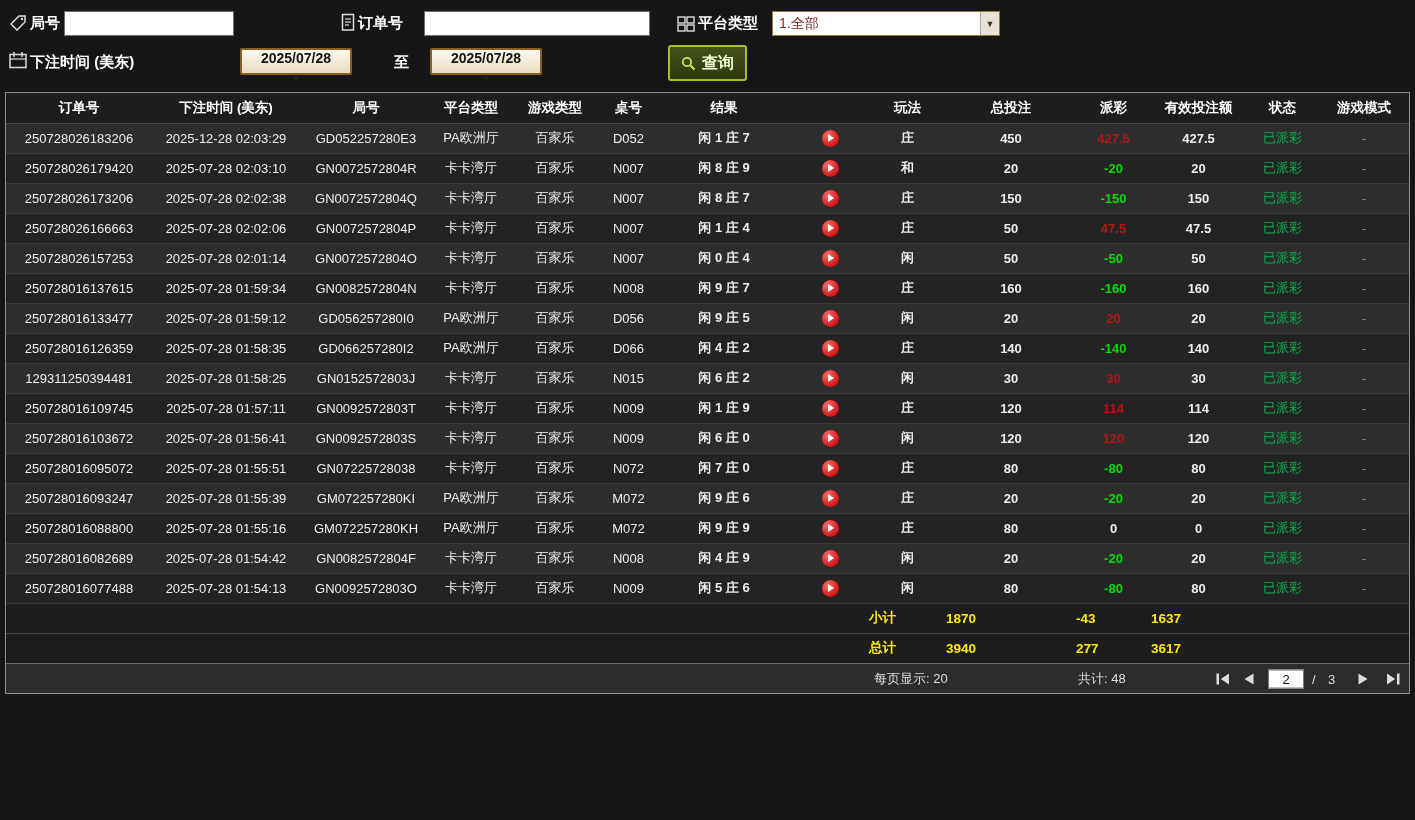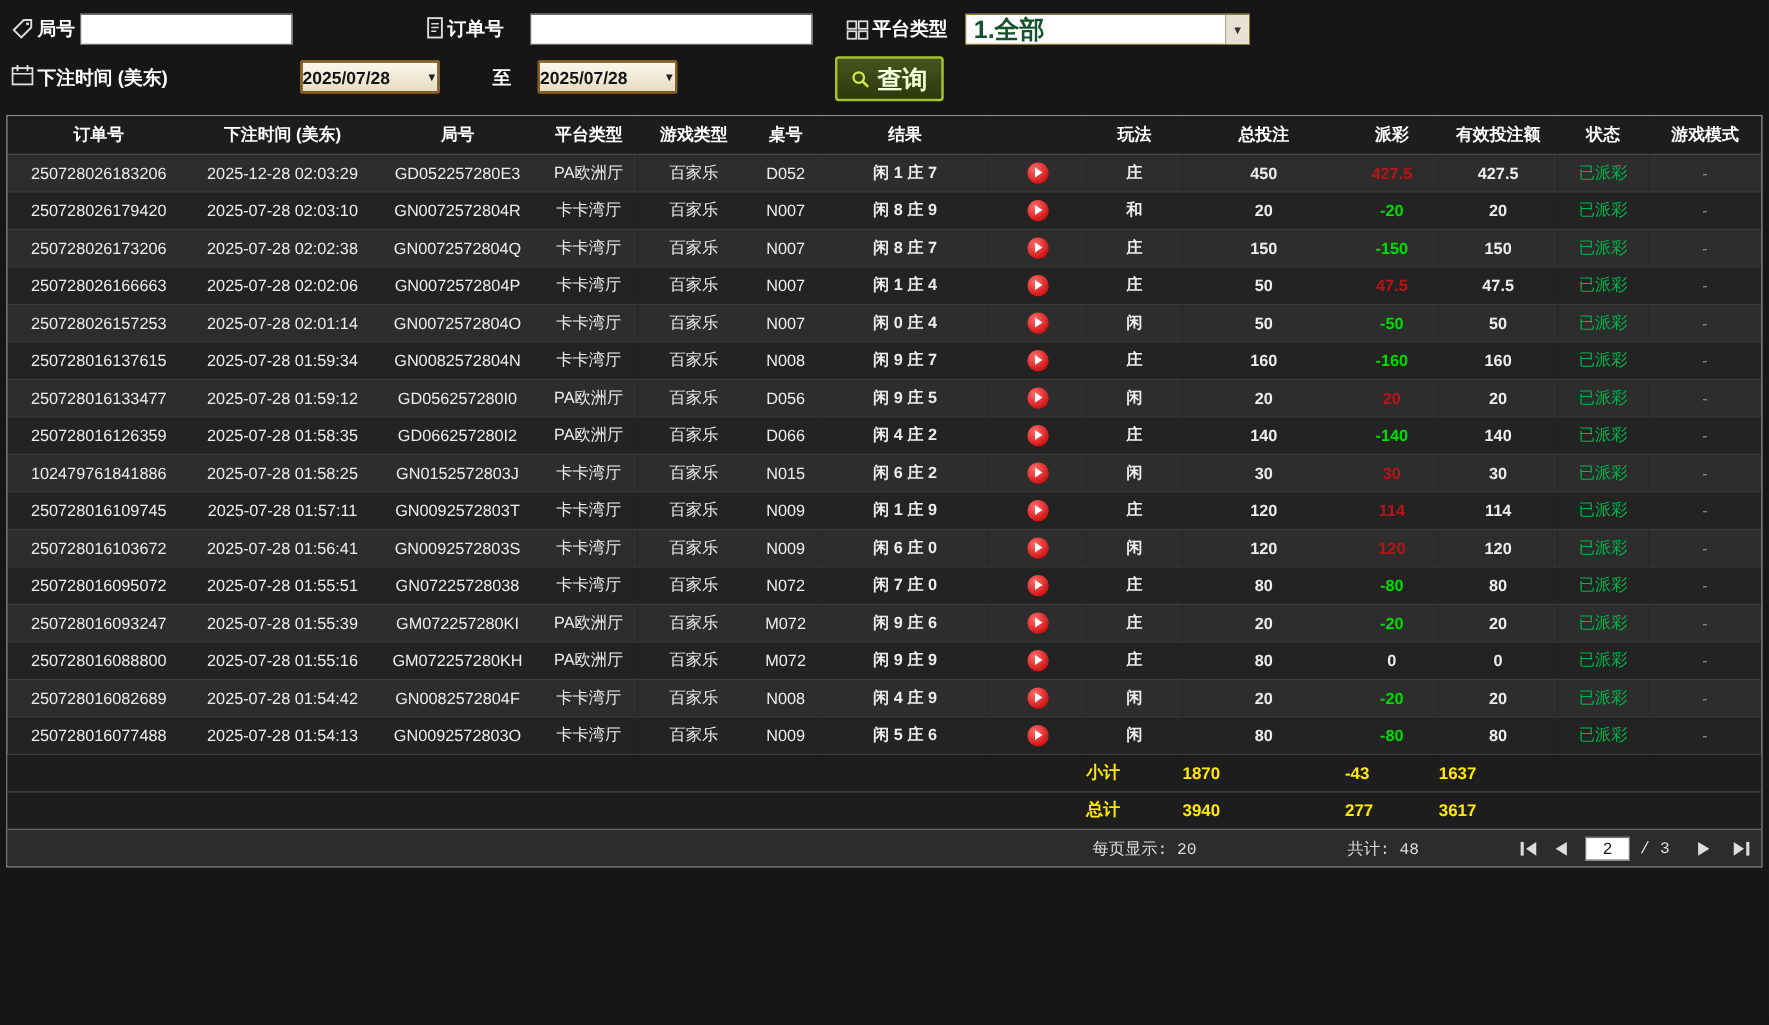--- a/index.html
+++ b/index.html
@@ -5,46 +5,46 @@
   *{margin:0;padding:0;box-sizing:border-box;}
   html,body{width:1415px;height:820px;}
   body{background:#161616;font-family:"Liberation Sans","DejaVu Sans",sans-serif;color:#eee;overflow:hidden;}
 
   
   .filters{position:relative;height:92px;}
   .flabel{position:absolute;font-size:15px;font-weight:bold;color:#fff;white-space:nowrap;}
   .ficon{position:absolute;width:20px;height:20px;display:flex;align-items:center;justify-content:center;}
   .tinput{position:absolute;height:25px;background:#fff;border:1px solid #6e6e6e;font-size:14px;color:#111;padding:0 5px;font-family:inherit;}
   .select{position:absolute;height:25px;background:#fff;border:1px solid #8f7a36;display:flex;align-items:center;padding-left:6px;cursor:pointer;}
-  .select-value{font-size:20px;font-weight:bold;color:#14532d;}
+  .select-value{font-size:14px;font-weight:normal;color:#7f1d1d;}
   .select-arrow{margin-left:auto;width:19px;align-self:stretch;display:flex;align-items:center;justify-content:center;background:#e7e2d5;border-left:1px solid #b5ab8e;color:#333;font-size:9px;}
-  .date-btn{position:absolute;height:27px;display:inline-flex;align-items:center;justify-content:space-between;gap:8px;background:linear-gradient(#fcf8ee,#e7dcc2);border:2px solid #8a5f23;border-radius:2px;color:#141414;font-weight:bold;font-size:14px;cursor:pointer;font-family:inherit;}
+  .date-btn{position:absolute;height:27px;display:inline-flex;align-items:center;justify-content:flex-start;gap:8px;background:linear-gradient(#fcf8ee,#e7dcc2);border:2px solid #8a5f23;border-radius:2px;color:#141414;font-weight:bold;font-size:14px;cursor:pointer;font-family:inherit;flex-direction:column;}
   .date-arrow{font-size:9px;color:#222;}
-  .search-btn{position:absolute;height:31px;display:inline-flex;align-items:center;gap:6px;padding:16px 11px;background:linear-gradient(#47531d,#2d390e);border:2px solid #a6c32c;border-radius:3px;color:#f4ffd6;font-weight:bold;font-size:20px;cursor:pointer;font-family:inherit;}
+  .search-btn{position:absolute;height:31px;display:inline-flex;align-items:center;gap:6px;padding:16px 11px;background:linear-gradient(#47531d,#2d390e);border:2px solid #a6c32c;border-radius:3px;color:#f4ffd6;font-weight:bold;font-size:16px;cursor:pointer;font-family:inherit;}
 
   
   .table-wrap{position:relative;margin:0 5px;border:1px solid #8f8f8f;background:#1f1f1f;}
   table{width:100%;border-collapse:collapse;table-layout:fixed;}
   thead th{height:30px;font-size:13.5px;font-weight:bold;color:#fff;background:#1d1d1d;border-bottom:1px solid #474747;overflow:hidden;white-space:nowrap;}
   tbody td{height:30px;text-align:center;font-size:13px;color:#ededed;border-bottom:1px solid #3c3c3c;overflow:hidden;white-space:nowrap;}
   tbody tr:nth-child(odd){background:#2d2d2d;}
   tbody tr:nth-child(even){background:#232323;}
   td.bold{font-weight:bold;}
   td.payout-pos{color:var(--payout-positive,#b81414);font-weight:bold;}
   td.payout-neg{color:var(--payout-negative,#00dc00);font-weight:bold;}
   td.payout-zero{color:#ededed;font-weight:bold;}
   td.status-paid{color:var(--status-paid,#00b44a);font-family:Liberation Mono, monospace;}
   td.mode{color:#8a8a8a;}
   tfoot td{height:30px;background:#1d1d1d;}
   tfoot tr:first-child td{border-top:1px solid #6a6a6a;border-bottom:1px solid #474747;}
   .sum-label,.sum-val{color:var(--summary-value,#ffe900);font-weight:bold;font-size:13.5px;}
 
   
   .pagination{position:relative;height:30px;background:#2c2c2c;border-top:1px solid #6a6a6a;font-size:13px;color:#ddd;}
-  .pg-text{position:absolute;top:50%;transform:translateY(-50%);white-space:nowrap;font-family:Liberation Mono, monospace;}
+  .pg-text{position:absolute;top:50%;transform:translateY(-50%);white-space:nowrap;}
   .pg-btn{position:absolute;top:50%;transform:translateY(-50%);cursor:pointer;display:flex;align-items:center;}
   .pg-input{position:absolute;top:50%;transform:translateY(-50%);width:36px;height:19px;background:#fff;border:1px solid #777;color:#111;font-size:13px;text-align:center;font-family:inherit;}
 
   
   .play-btn{display:inline-flex;align-items:center;justify-content:center;width:17px;height:17px;border-radius:50%;background:radial-gradient(circle at 35% 30%,#ff6b6b,#d01111 75%);cursor:pointer;vertical-align:middle;}
   .play-tri{width:0;height:0;border-left:6px solid #fff;border-top:4px solid transparent;border-bottom:4px solid transparent;margin-left:2px;}
 </style>
 </head>
 <body>
 
@@ -290,21 +290,21 @@
                 <span class="play-tri"></span>
               </span></td>
             <td class="bold">庄</td>
             <td class="bold">140</td>
             <td class="payout-neg">-140</td>
             <td class="bold">140</td>
             <td class="status-paid">已派彩</td>
             <td class="mode">-</td>
           </tr>
           <tr>
-            <td>102479761841886</td>
+            <td>129311250394481</td>
             <td>2025-07-28 01:58:25</td>
             <td>GN0152572803J</td>
             <td>卡卡湾厅</td>
             <td>百家乐</td>
             <td>N015</td>
             <td class="bold">闲 6 庄 2</td>
             <td><span class="play-btn">
                 <span class="play-tri"></span>
               </span></td>
             <td class="bold">闲</td>

